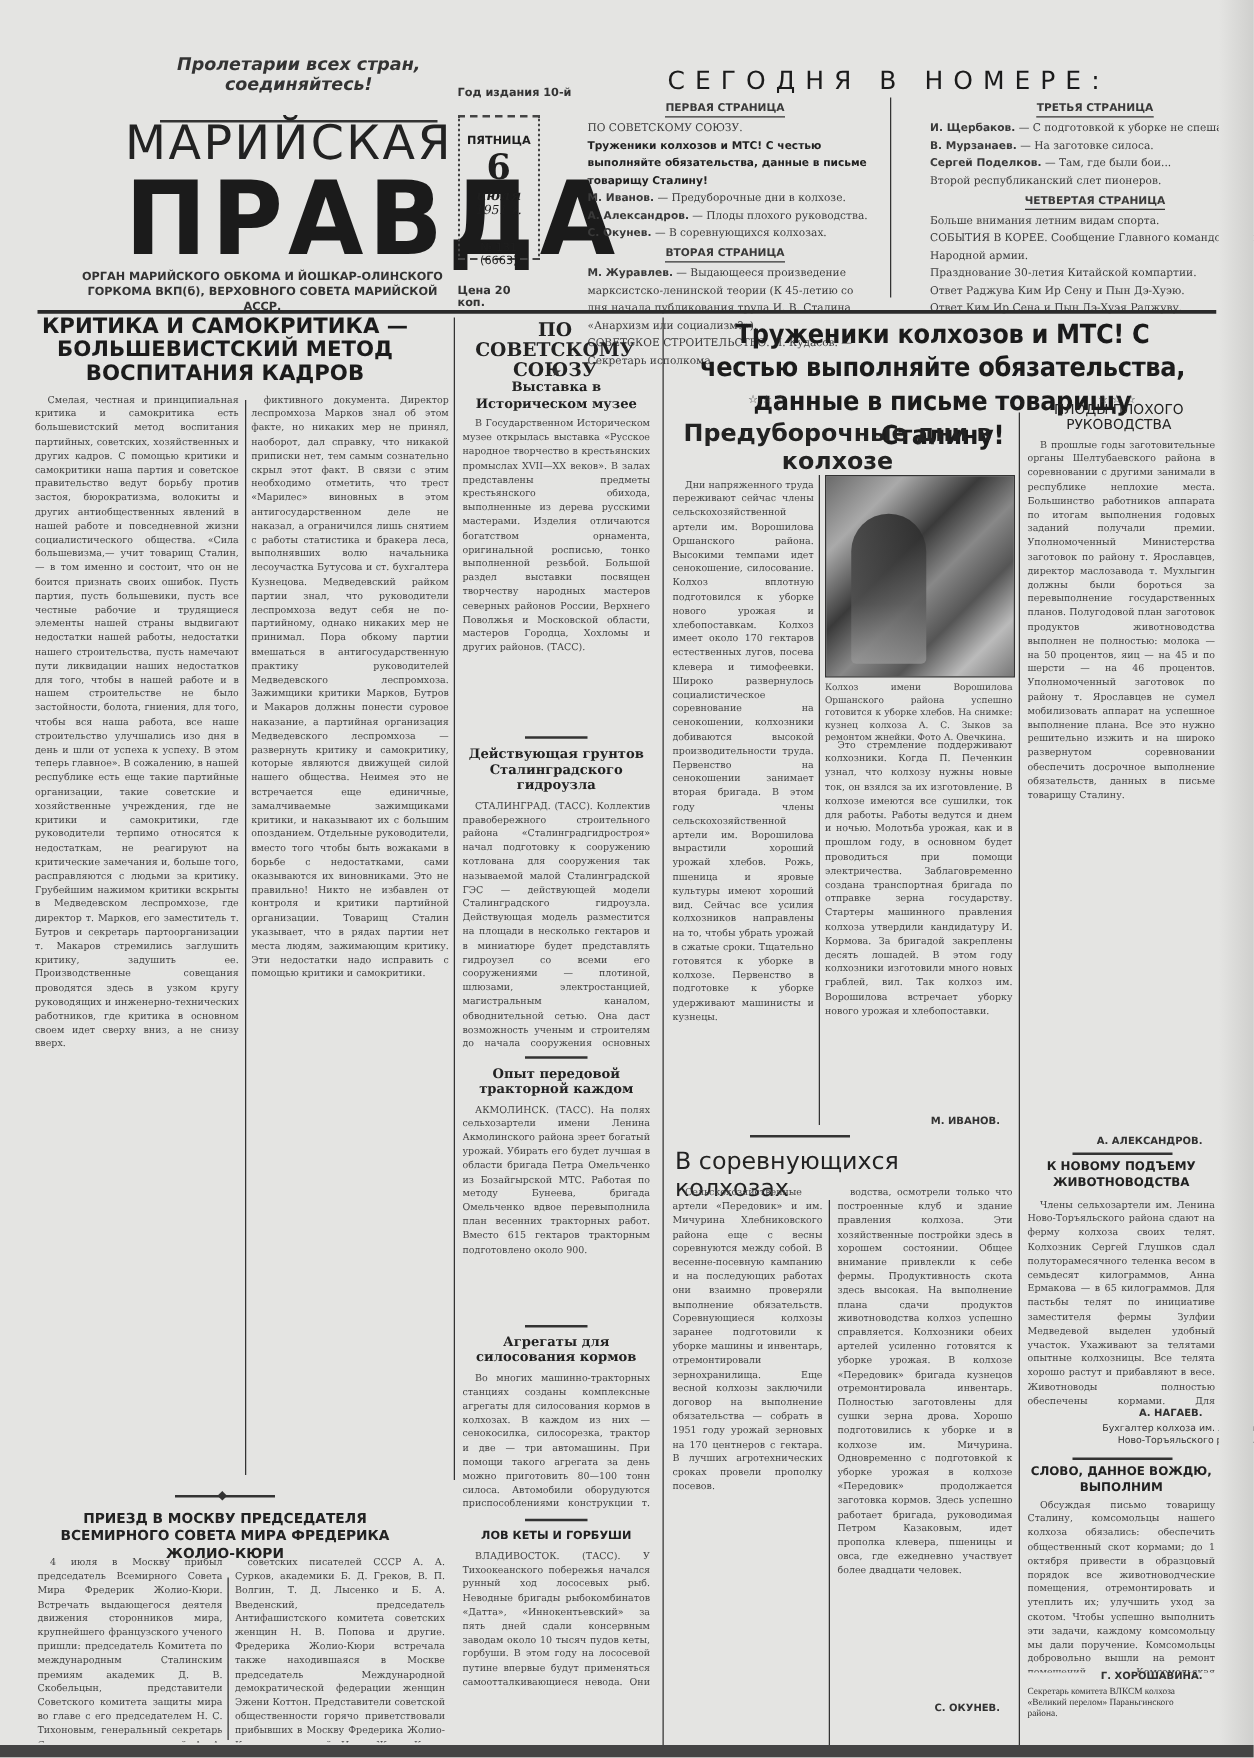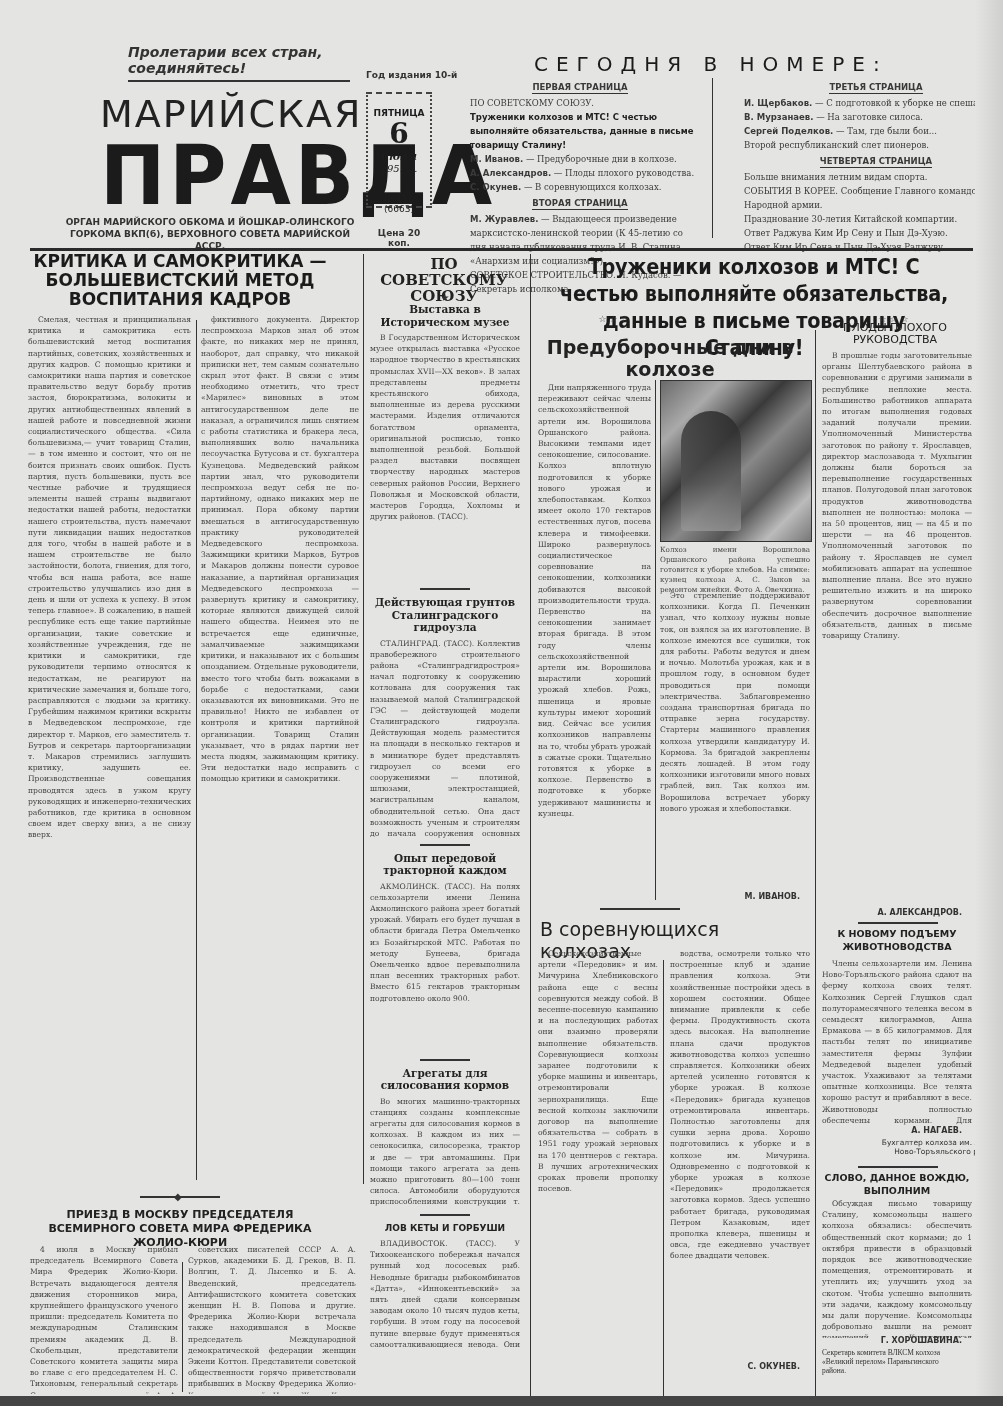--- a/index.html
+++ b/index.html
@@ -1,30 +1,30 @@
 <!DOCTYPE html>
 <html><head>
 <meta charset="utf-8">
 <style>
   html,body{margin:0;padding:0;}
   body{width:1003px;height:1406px;background:#d9d9d7;position:relative;overflow:hidden;font-family:"DejaVu Serif",serif;color:#1e1e1e;}
   .paper{position:absolute;left:0;top:0;width:1003px;height:1406px;background:#e4e4e2;}
   .abs{position:absolute;}
-  .slogan{left:128px;top:44px;font-style:italic;font-weight:bold;font-size:14px;font-family:"DejaVu Sans",sans-serif;color:#333;border-bottom:2px solid #333;padding-bottom:4px;width:222px;}
+  .slogan{left:128px;top:44px;font-style:italic;font-weight:bold;font-size:14px;font-family:"DejaVu Sans",sans-serif;color:#333;border-bottom:2px solid #333;padding-bottom:20px;width:222px;text-align:center;}
   .masthead1{left:100px;top:92px;font-family:"DejaVu Sans",sans-serif;font-size:38px;letter-spacing:2px;color:#222;}
   .masthead2{left:100px;top:136px;font-family:"DejaVu Sans",sans-serif;font-weight:bold;font-size:78px;letter-spacing:4px;color:#1b1b1b;line-height:80px;transform:scaleY(1.05);}
   .organ{left:60px;top:216px;width:300px;text-align:center;font-family:"DejaVu Sans",sans-serif;font-size:9px;font-weight:bold;color:#333;line-height:12px;}
   .year{left:366px;top:70px;font-family:"DejaVu Sans",sans-serif;font-size:9px;font-weight:bold;color:#333;}
   .datebox{left:366px;top:92px;width:62px;height:112px;border-left:2px dotted #444;border-right:2px dotted #444;border-top:2px dashed #444;border-bottom:2px dashed #444;text-align:center;font-family:"DejaVu Sans",sans-serif;}
   .datebox .dow{font-size:9px;font-weight:bold;margin-top:14px;}
   .datebox .day{font-size:28px;font-weight:bold;font-family:"DejaVu Serif",serif;line-height:32px;}
   .datebox .mon{font-size:11px;font-style:italic;font-weight:bold;font-family:"DejaVu Serif",serif;}
   .datebox .yr{font-size:10px;font-style:italic;font-family:"DejaVu Serif",serif;}
   .datebox .num{font-size:9px;font-weight:normal;margin-top:20px;}
-  .price{left:366px;top:228px;width:66px;text-align:center;font-size:9px;font-family:"DejaVu Sans",sans-serif;font-weight:bold;color:#333;}
+  .price{left:366px;top:228px;width:66px;font-size:9px;font-family:"DejaVu Sans",sans-serif;font-weight:bold;color:#333;}
   .today{left:534px;top:52px;font-family:"DejaVu Sans",sans-serif;font-size:20px;letter-spacing:8px;color:#1b1b1b;}
   .toc{font-size:8.5px;line-height:14px;color:#3a3a3a;}
   .toc .pagehead{text-align:center;font-family:"DejaVu Sans",sans-serif;font-weight:bold;font-size:8.5px;margin:2px 0;}
   .toc .pagehead span{border-bottom:1.5px solid #333;padding-bottom:1px;}
   .toc b{font-family:"DejaVu Sans",sans-serif;}
   .toc .bold{font-weight:bold;font-family:"DejaVu Sans",sans-serif;color:#222;}
   .toc1{left:460px;top:78px;width:240px;}
   .toc2{left:712px;top:78px;width:264px;border-left:1.5px solid #333;padding-left:31px;height:160px;}
   .rule-top{left:30px;top:248px;width:943px;height:3px;background:#2a2a2a;}
   .vline{position:absolute;width:1px;background:#333;}

